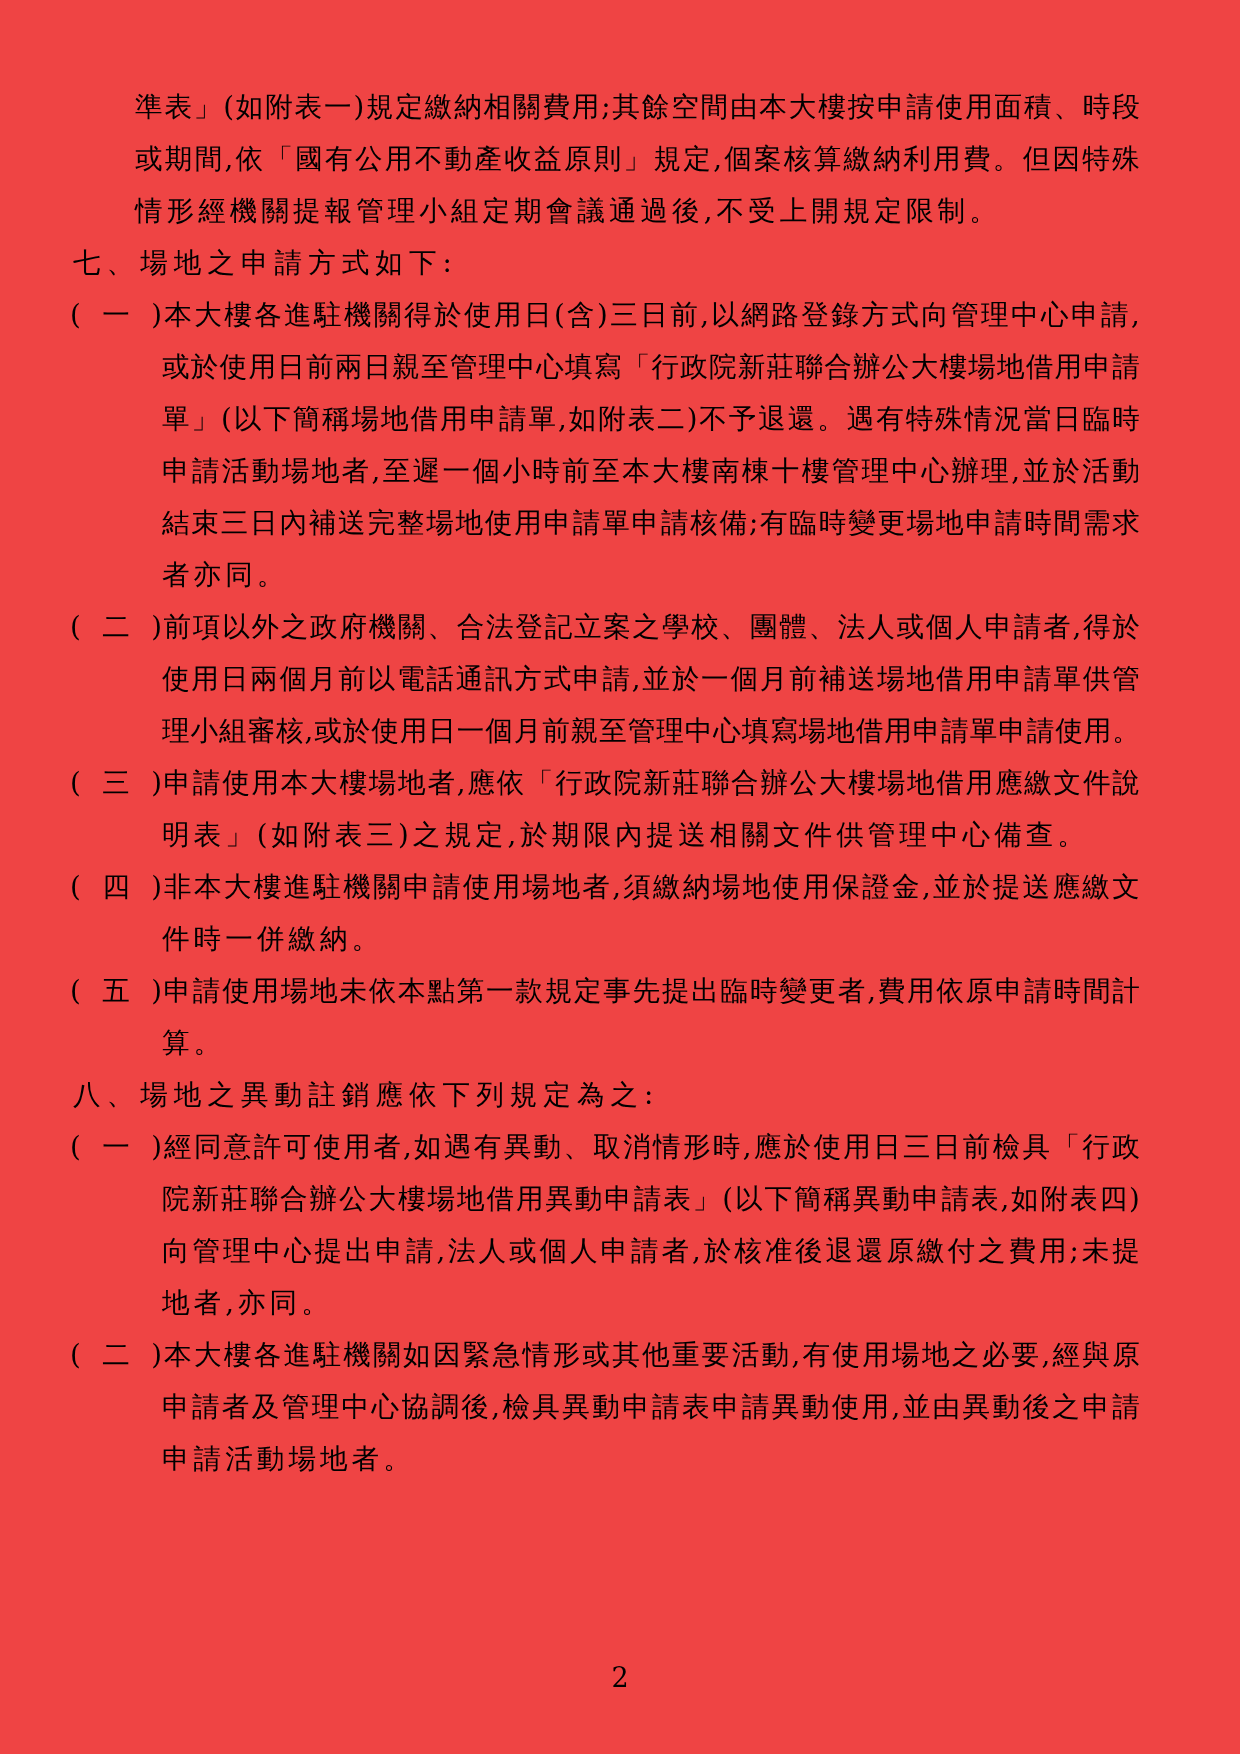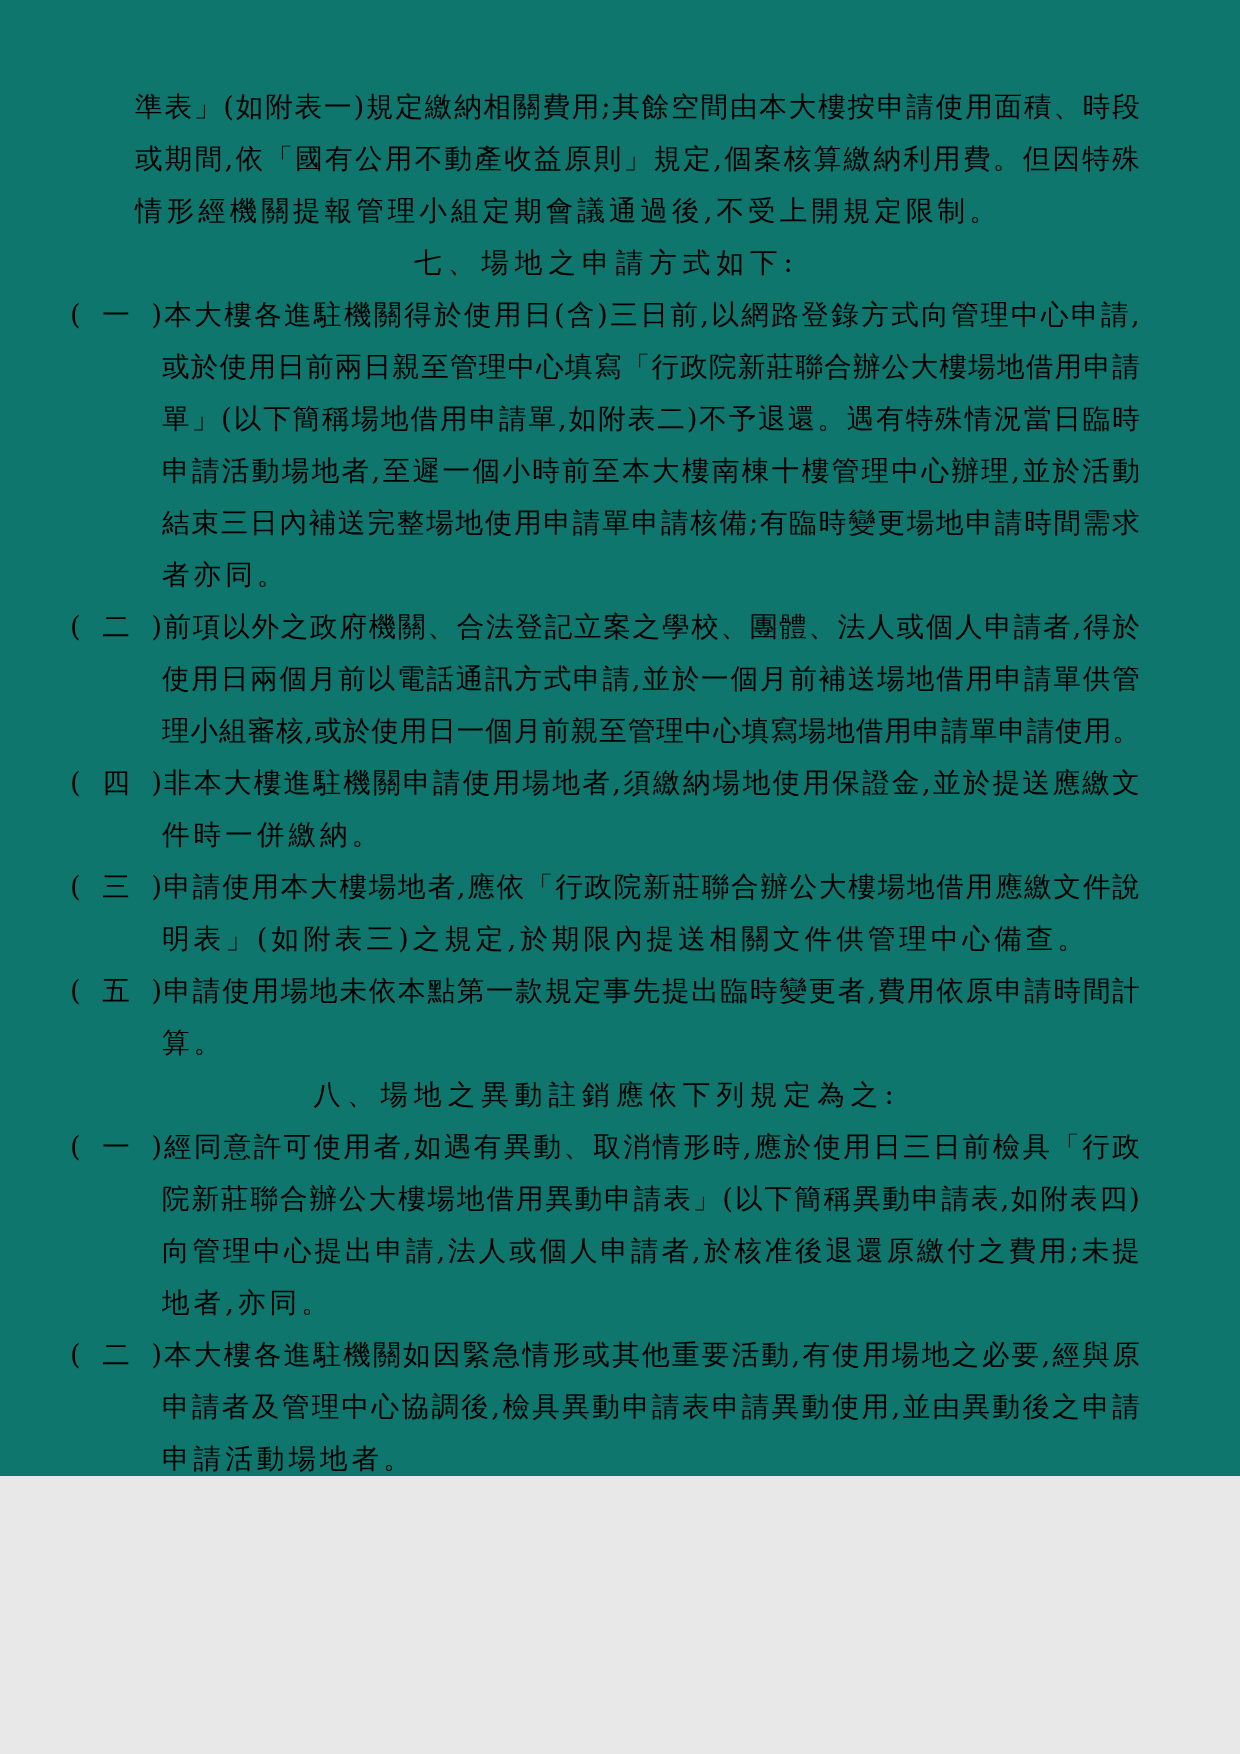--- a/index.html
+++ b/index.html
@@ -1,21 +1,21 @@
 <!DOCTYPE html>
 <html><head>
 <meta charset="utf-8">
 <style>
   html, body { margin: 0; padding: 0; background: #e8e8e8; }
   .page {
     position: relative;
     width: 1240px;
-    height: 1476px;
+    height: 1754px;
     margin: 0 auto;
-    background: #0f766e;
+    background: #ef4444;
     font-family: "DejaVu Serif", "Liberation Serif", serif;
     color: #000000;
     overflow: hidden;
   }
   .doc {
     position: absolute;
     left: 70px;
     top: 81px;
     width: 1070px;
   }
@@ -32,21 +32,20 @@
     text-align-last: justify;
     -moz-text-align-last: justify;
     letter-spacing: 0.2px;
   }
   
   .line.n { letter-spacing: 4px; }
   
   .block.heading .line {
     padding-left: 3px;
     letter-spacing: 6px;
-    text-align: center;
   }
   
   .block.paragraph .line { padding-left: 65px; }
   
   .block.item .line { padding-left: 92px; }
   .block.item .line.first { padding-left: 0; }
   .marker {
     display: inline-block;
     width: 92px;
     letter-spacing: 0;
@@ -82,26 +81,26 @@
         <div class="line j">申請活動場地者,至遲一個小時前至本大樓南棟十樓管理中心辦理,並於活動</div>
         <div class="line j">結束三日內補送完整場地使用申請單申請核備;有臨時變更場地申請時間需求</div>
         <div class="line n">者亦同。</div>
       </div>
       <div class="block item">
         <div class="line j first"><span class="marker">(二)</span>前項以外之政府機關、合法登記立案之學校、團體、法人或個人申請者,得於</div>
         <div class="line j">使用日兩個月前以電話通訊方式申請,並於一個月前補送場地借用申請單供管</div>
         <div class="line j">理小組審核,或於使用日一個月前親至管理中心填寫場地借用申請單申請使用。</div>
       </div>
       <div class="block item">
+        <div class="line j first"><span class="marker">(三)</span>申請使用本大樓場地者,應依「行政院新莊聯合辦公大樓場地借用應繳文件說</div>
+        <div class="line n">明表」(如附表三)之規定,於期限內提送相關文件供管理中心備查。</div>
+      </div>
+      <div class="block item">
         <div class="line j first"><span class="marker">(四)</span>非本大樓進駐機關申請使用場地者,須繳納場地使用保證金,並於提送應繳文</div>
         <div class="line n">件時一併繳納。</div>
-      </div>
-      <div class="block item">
-        <div class="line j first"><span class="marker">(三)</span>申請使用本大樓場地者,應依「行政院新莊聯合辦公大樓場地借用應繳文件說</div>
-        <div class="line n">明表」(如附表三)之規定,於期限內提送相關文件供管理中心備查。</div>
       </div>
       <div class="block item">
         <div class="line j first"><span class="marker">(五)</span>申請使用場地未依本點第一款規定事先提出臨時變更者,費用依原申請時間計</div>
         <div class="line n">算。</div>
       </div>
       <div class="block heading">
         <div class="line n">八、場地之異動註銷應依下列規定為之:</div>
       </div>
       <div class="block item">
         <div class="line j first"><span class="marker">(一)</span>經同意許可使用者,如遇有異動、取消情形時,應於使用日三日前檢具「行政</div>

